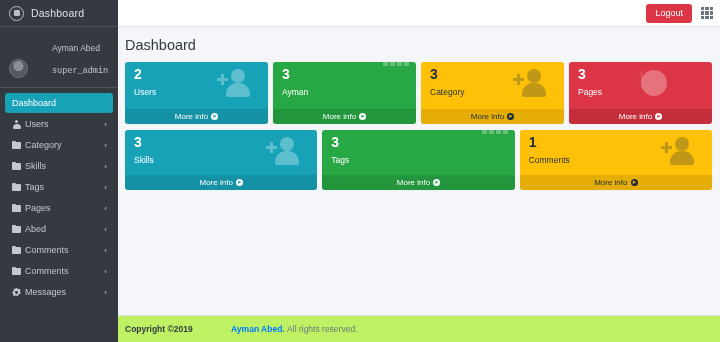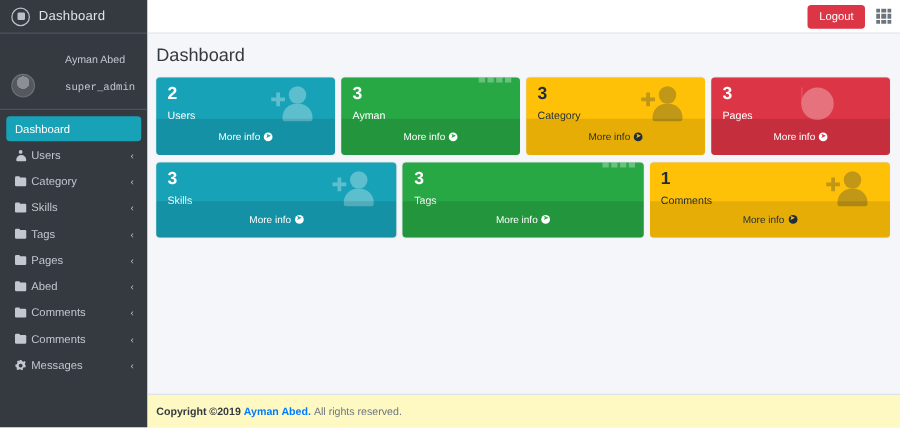--- a/index.html
+++ b/index.html
@@ -154,21 +154,21 @@
     font-size: 8.5px; line-height: 1;
   }
   .card-ico {
     position: absolute; right: 9px; top: 6px;
     width: 34px; height: 30px; opacity: .30;
   }
   .card.yellow .card-ico { opacity: .28; }
 
   .more {
     position: absolute; left: 0; right: 0; bottom: 0;
-    height: 29px;
+    height: 15px;
     background: rgba(0,0,0,.10);
     display: flex; align-items: center; justify-content: center;
     gap: 3px;
     font-size: 8px; color: #fff;
     cursor: pointer;
   }
   .card.yellow .more { color: #1f2d3d; }
   .arrow-ico {
     width: 7px; height: 7px; border-radius: 50%;
     background: #fff; color: #17a2b8;
@@ -212,28 +212,28 @@
     position:absolute; right:15px; top:2px; width:13px; height:13px;
     background:rgba(255,255,255,.0);
     border-left:1.5px solid rgba(255,255,255,.55);
     border-bottom:1.5px solid rgba(255,255,255,.55);
   }
 
   
   .footer {
     position: absolute; left: 118px; top: 315px;
     width: 602px; height: 27px;
-    background: #fef9c3;
+    background: #bef264;
     border-top: 1px solid #dee2e6;
     display: flex; align-items: center;
     padding-left: 7px;
     font-size: 8.5px; color: #6c757d;
   }
   .footer b { color: #343a40; font-weight: bold; }
-  .footer .author { color: #007bff; font-weight: bold; }
+  .footer .author { color: #007bff; font-weight: bold; margin-left: 36px; }
 </style>
 </head>
 <body>
 
 <div id="app">
 
   <aside class="sidebar">
     <div class="brand">
       <span class="brand-logo">
           <span></span>

